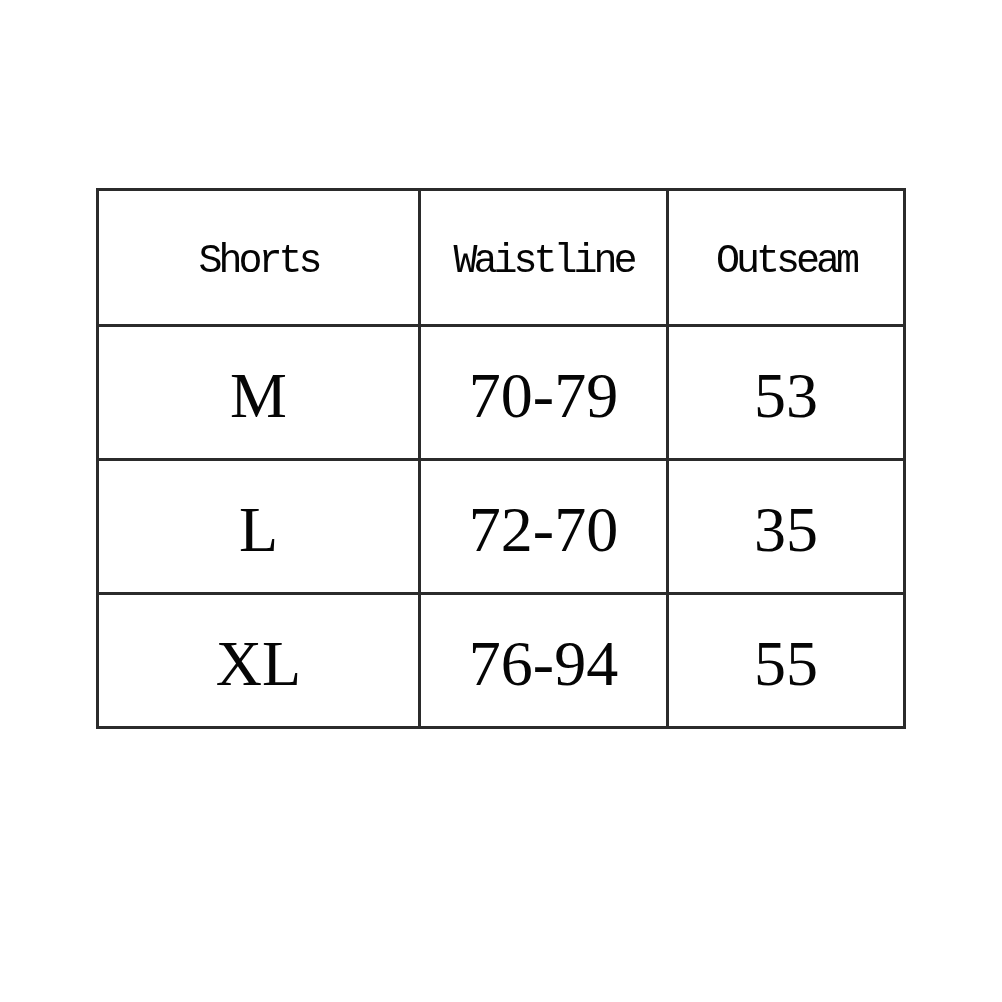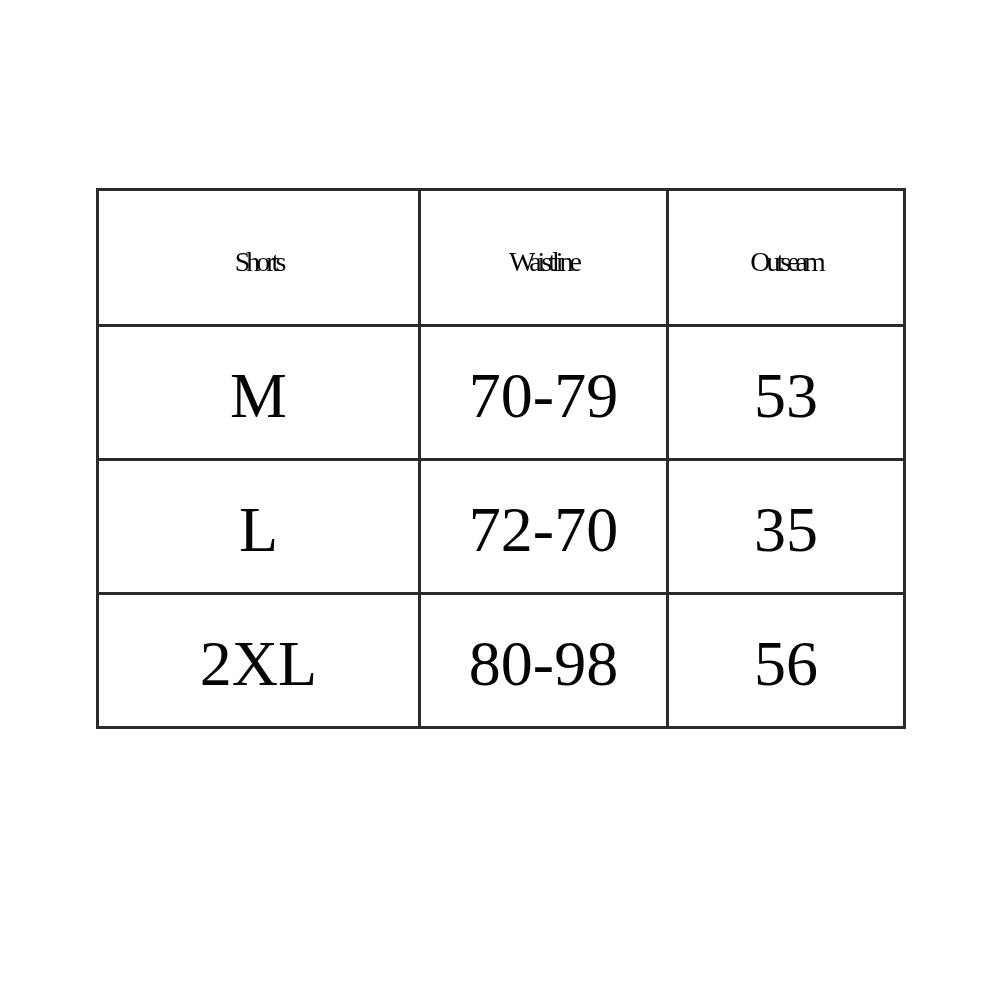--- a/index.html
+++ b/index.html
@@ -31,23 +31,23 @@
     color: #050505;
     height: 125px;
     overflow: hidden;
   }
   .col-size  { width: 322px; }
   .col-waist { width: 248px; }
   .col-out   { width: 237px; }
 
   
   .size-table th {
-    font-family: Liberation Serif, serif;
+    font-family: Liberation Mono, monospace;
     font-weight: normal;
-    font-size: 28px;
+    font-size: 40px;
     letter-spacing: -4px;
     padding-top: 8px;
   }
   
   .size-table td {
     font-family: "Liberation Serif", "DejaVu Serif", serif;
     font-weight: normal;
     font-size: 64px;
     letter-spacing: 0px;
     padding-top: 6px;
@@ -75,19 +75,19 @@
         <td>M</td>
         <td>70-79</td>
         <td>53</td>
       </tr>
       <tr>
         <td>L</td>
         <td>72-70</td>
         <td>35</td>
       </tr>
       <tr>
-        <td>2XL</td>
-        <td>80-98</td>
-        <td>56</td>
+        <td>XL</td>
+        <td>76-94</td>
+        <td>55</td>
       </tr>
     </tbody>
   </table>
 </div>
 
 </body></html>

